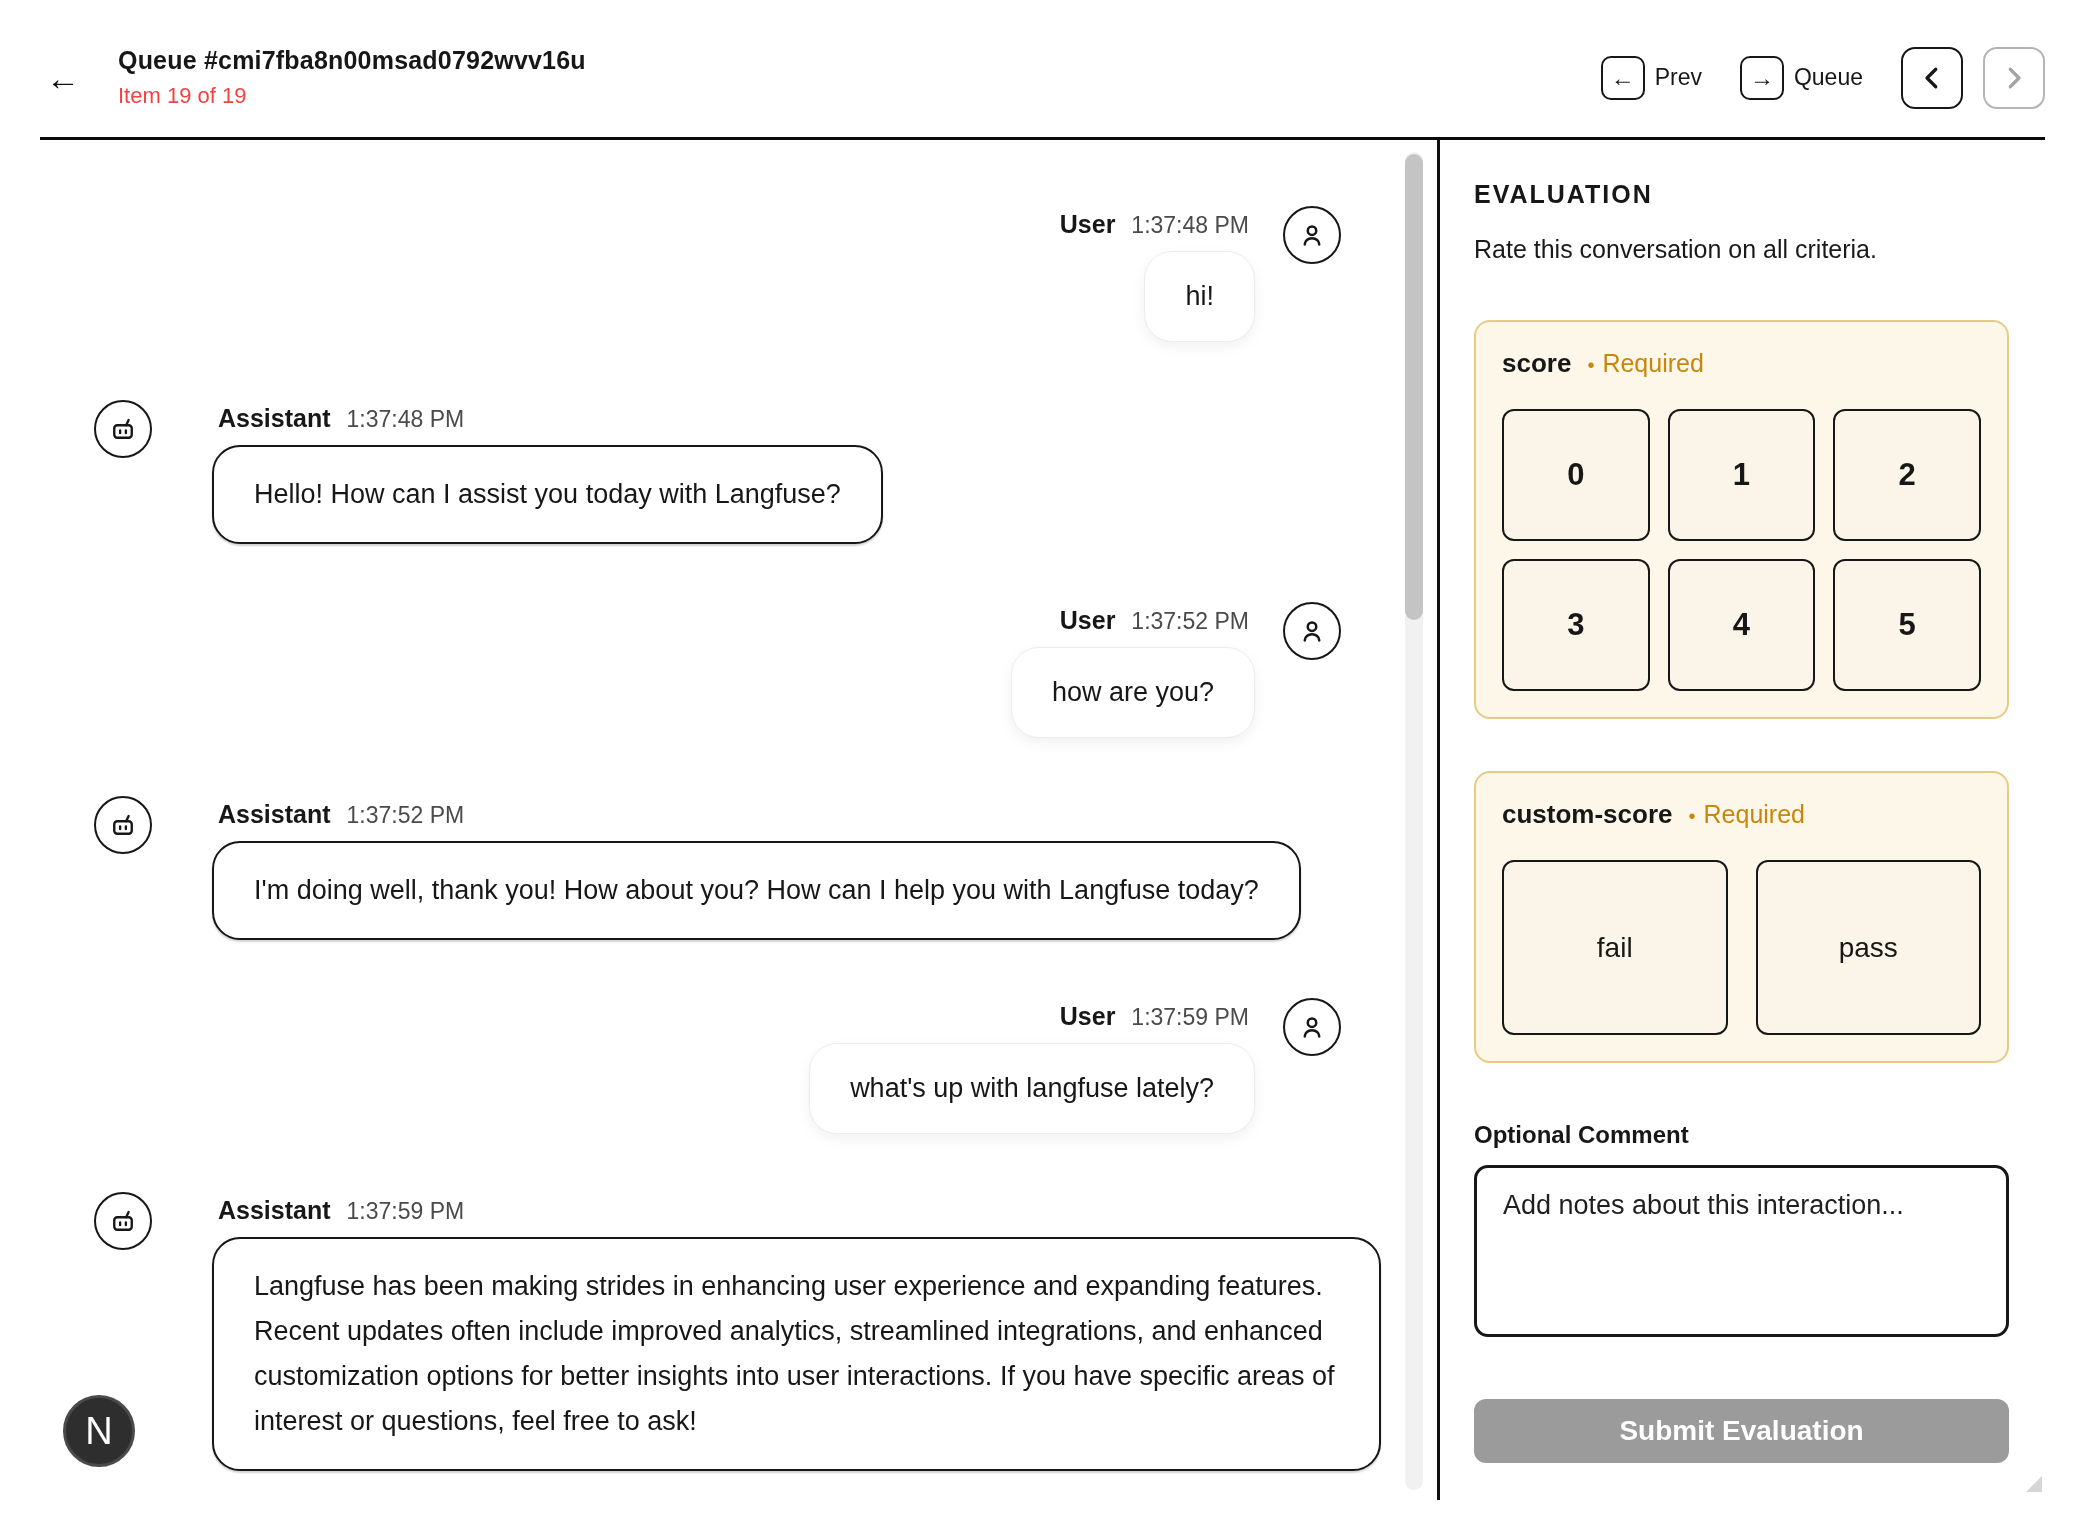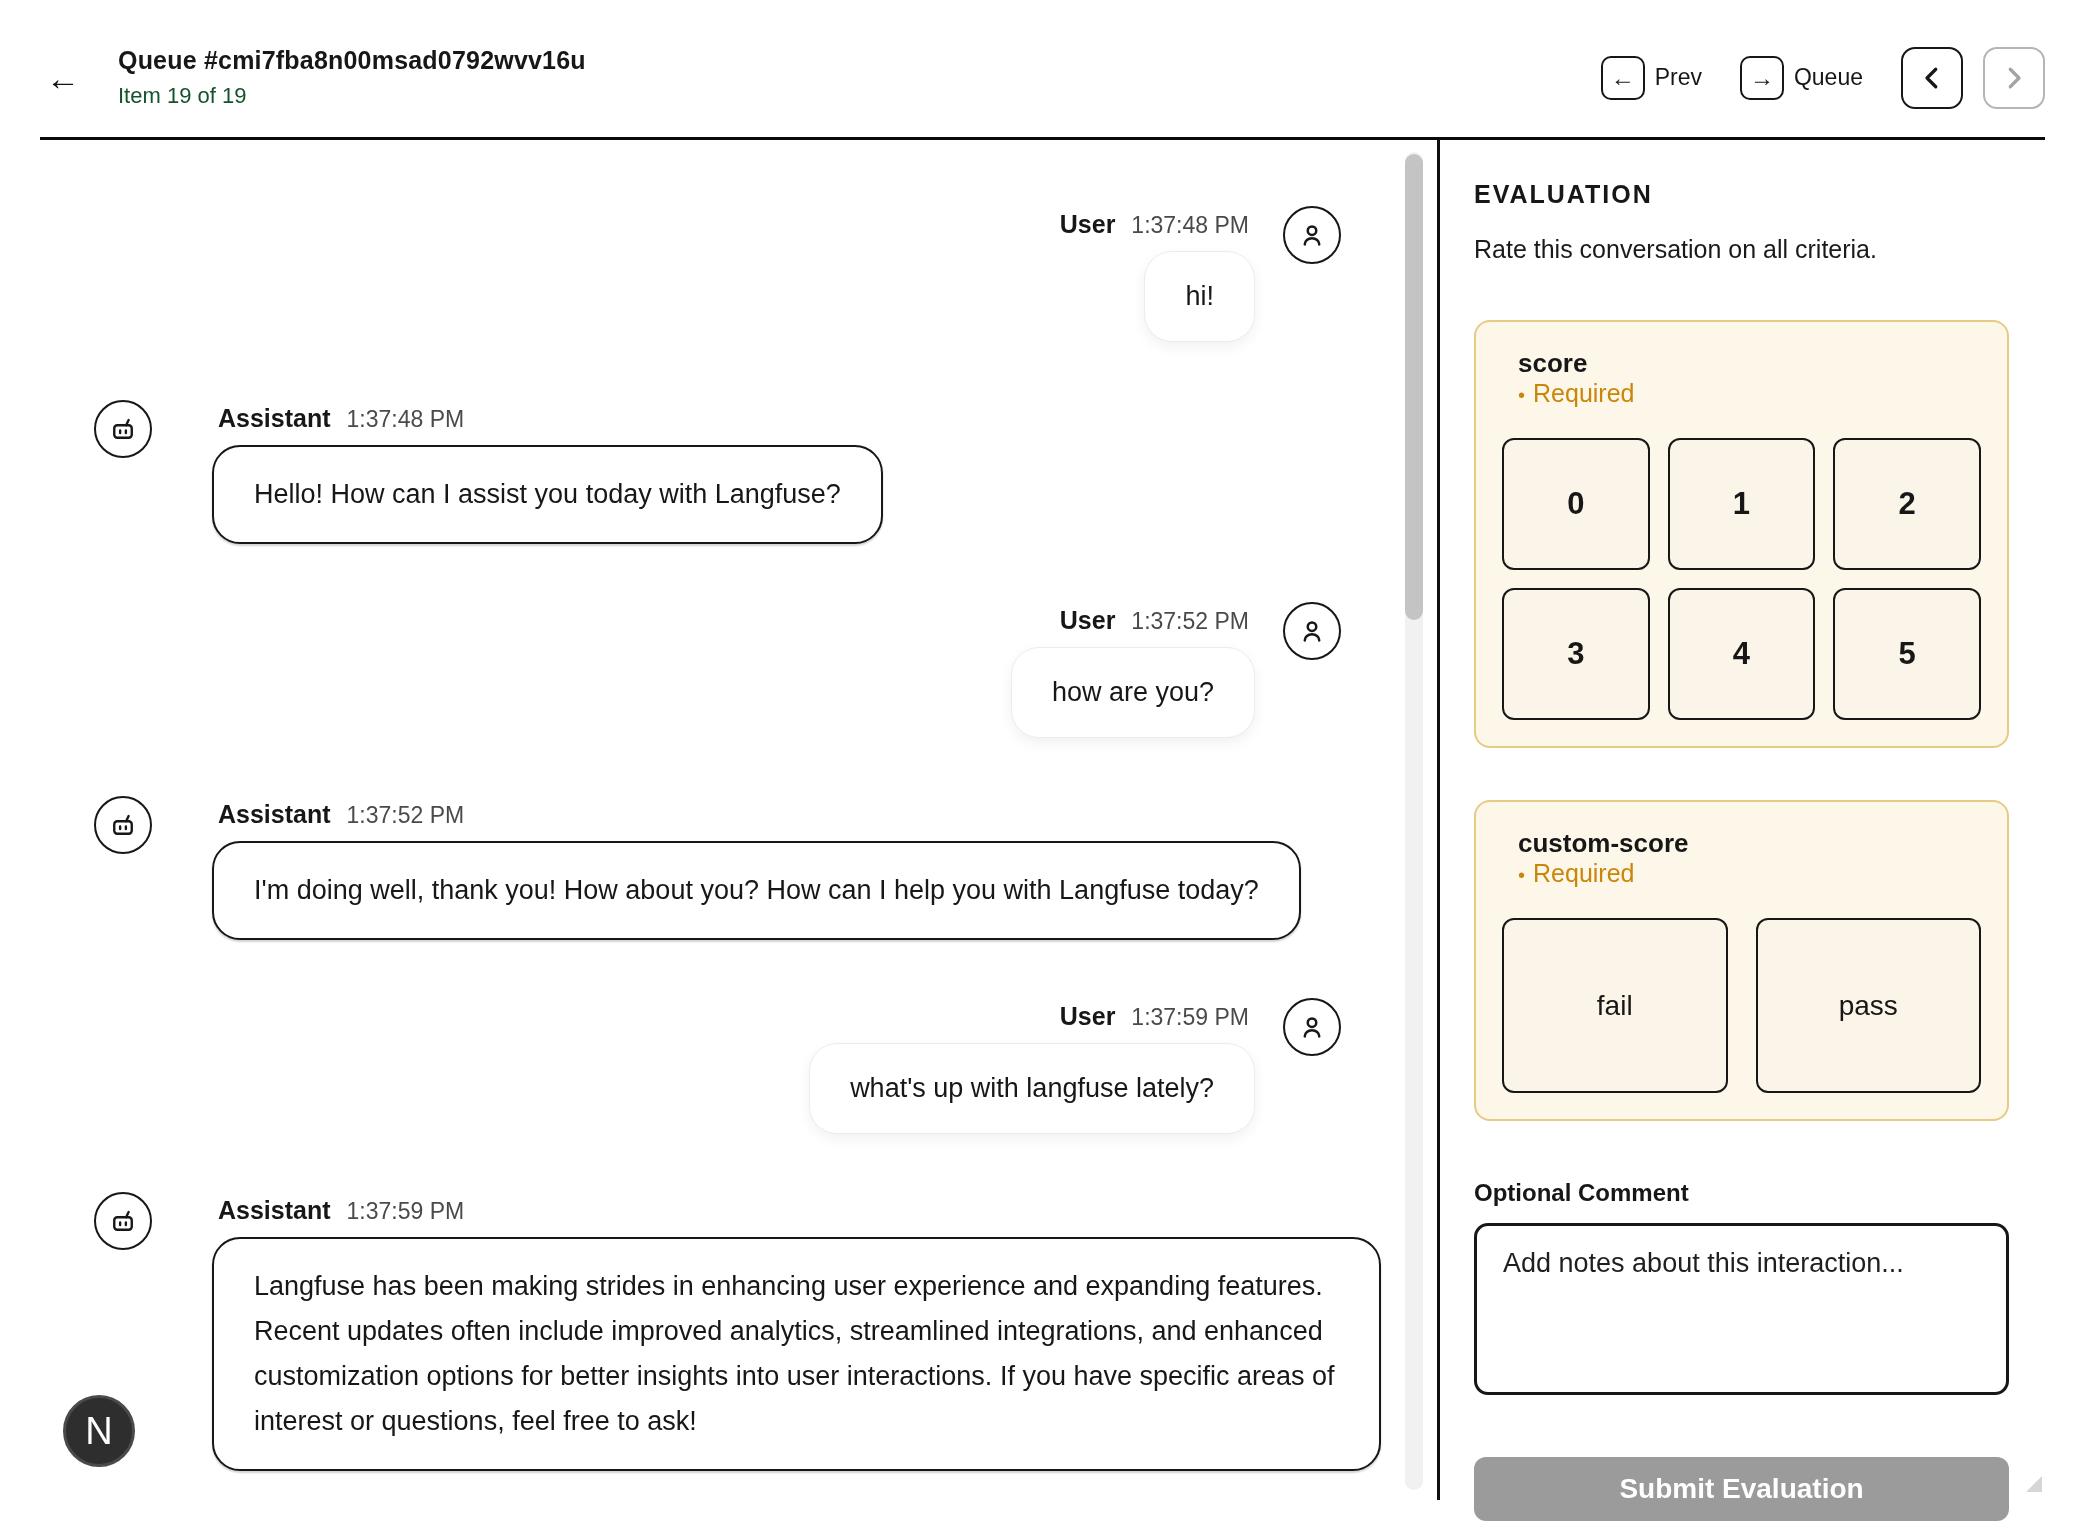--- a/index.html
+++ b/index.html
@@ -6,21 +6,21 @@
   html, body { width: 2089px; height: 1540px; background: #ffffff; overflow: hidden;
     font-family: "Liberation Sans", sans-serif; color: #171717; }
   .app { margin: 0 44px 0 40px; width: 2005px; }
 
   
   .header { height: 140px; display: flex; align-items: center; padding-top: 18px;
     border-bottom: 3px solid #0a0a0a; }
   .back-btn { font-size: 34px; line-height: 1; cursor: pointer; padding: 4px 6px; color: #111; }
   .title-block { margin-left: 32px; }
   .title { font-size: 25px; font-weight: bold; letter-spacing: 0.2px; }
-  .subtitle { font-size: 22px; margin-top: 8px; color: #14532d; }
+  .subtitle { font-size: 22px; margin-top: 8px; color: #ef4444; }
   .header-right { margin-left: auto; display: flex; align-items: center; }
   .nav-group { display: flex; align-items: center; margin-right: 38px; }
   .mini-btn { width: 44px; height: 44px; border: 2.5px solid #171717; border-radius: 10px;
     background: #fff; display: flex; align-items: center; justify-content: center;
     font-size: 24px; cursor: pointer; }
   .nav-label { font-size: 23px; margin-left: 10px; }
   .chev-btn { width: 62px; height: 62px; border: 2.5px solid #171717; border-radius: 14px;
     background: #fff; display: flex; align-items: center; justify-content: center; cursor: pointer; }
   .chev-btn + .chev-btn { margin-left: 20px; }
   .chev-btn.disabled { border-color: #b5b5b5; cursor: default; }
@@ -62,21 +62,21 @@
   .scroll-thumb { position: absolute; right: 14px; top: 14px; width: 18px; height: 466px;
     background: #c4c4c4; border-radius: 9px; cursor: grab; }
 
   
   .eval-title { font-size: 25px; font-weight: bold; letter-spacing: 2px; margin-bottom: 26px; }
   .eval-sub { font-size: 25px; margin-bottom: 56px; color: #1a1a1a; }
   .crit-card { background: #fcf7e9; border: 2px solid #e7cb85; border-radius: 16px;
     padding: 26px; }
   .crit-card.score { margin-bottom: 52px; }
   .crit-card.custom { margin-bottom: 58px; }
-  .crit-head { display: flex; align-items: baseline; margin-bottom: 30px; flex-direction: column; }
+  .crit-head { display: flex; align-items: baseline; margin-bottom: 30px; }
   .crit-name { font-size: 26px; font-weight: bold; }
   .required { font-size: 25px; color: #c9860b; margin-left: 16px; }
   .required .dot { font-size: 20px; margin-right: 8px; }
   .opt-grid { display: grid; gap: 18px; }
   .opt-grid.cols3 { grid-template-columns: repeat(3, 1fr); }
   .opt-grid.cols2 { grid-template-columns: repeat(2, 1fr); gap: 28px; }
   .opt-btn { background: #faf5e8; border: 2.5px solid #171717; border-radius: 12px;
     display: flex; align-items: center; justify-content: center; cursor: pointer; }
   .cols3 .opt-btn { height: 132px; font-size: 31px; font-weight: bold; }
   .cols2 .opt-btn { height: 175px; font-size: 28px; font-weight: 500; }

